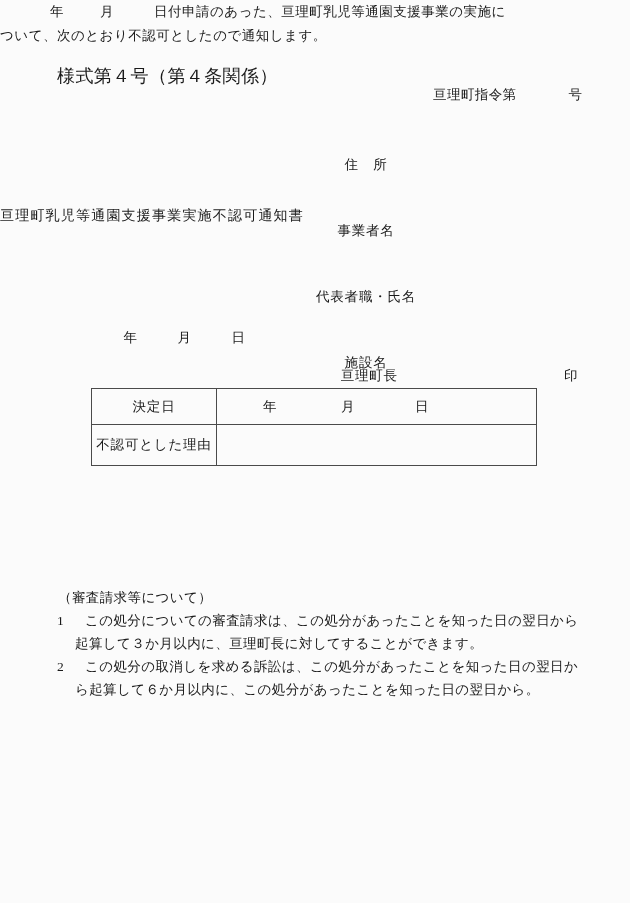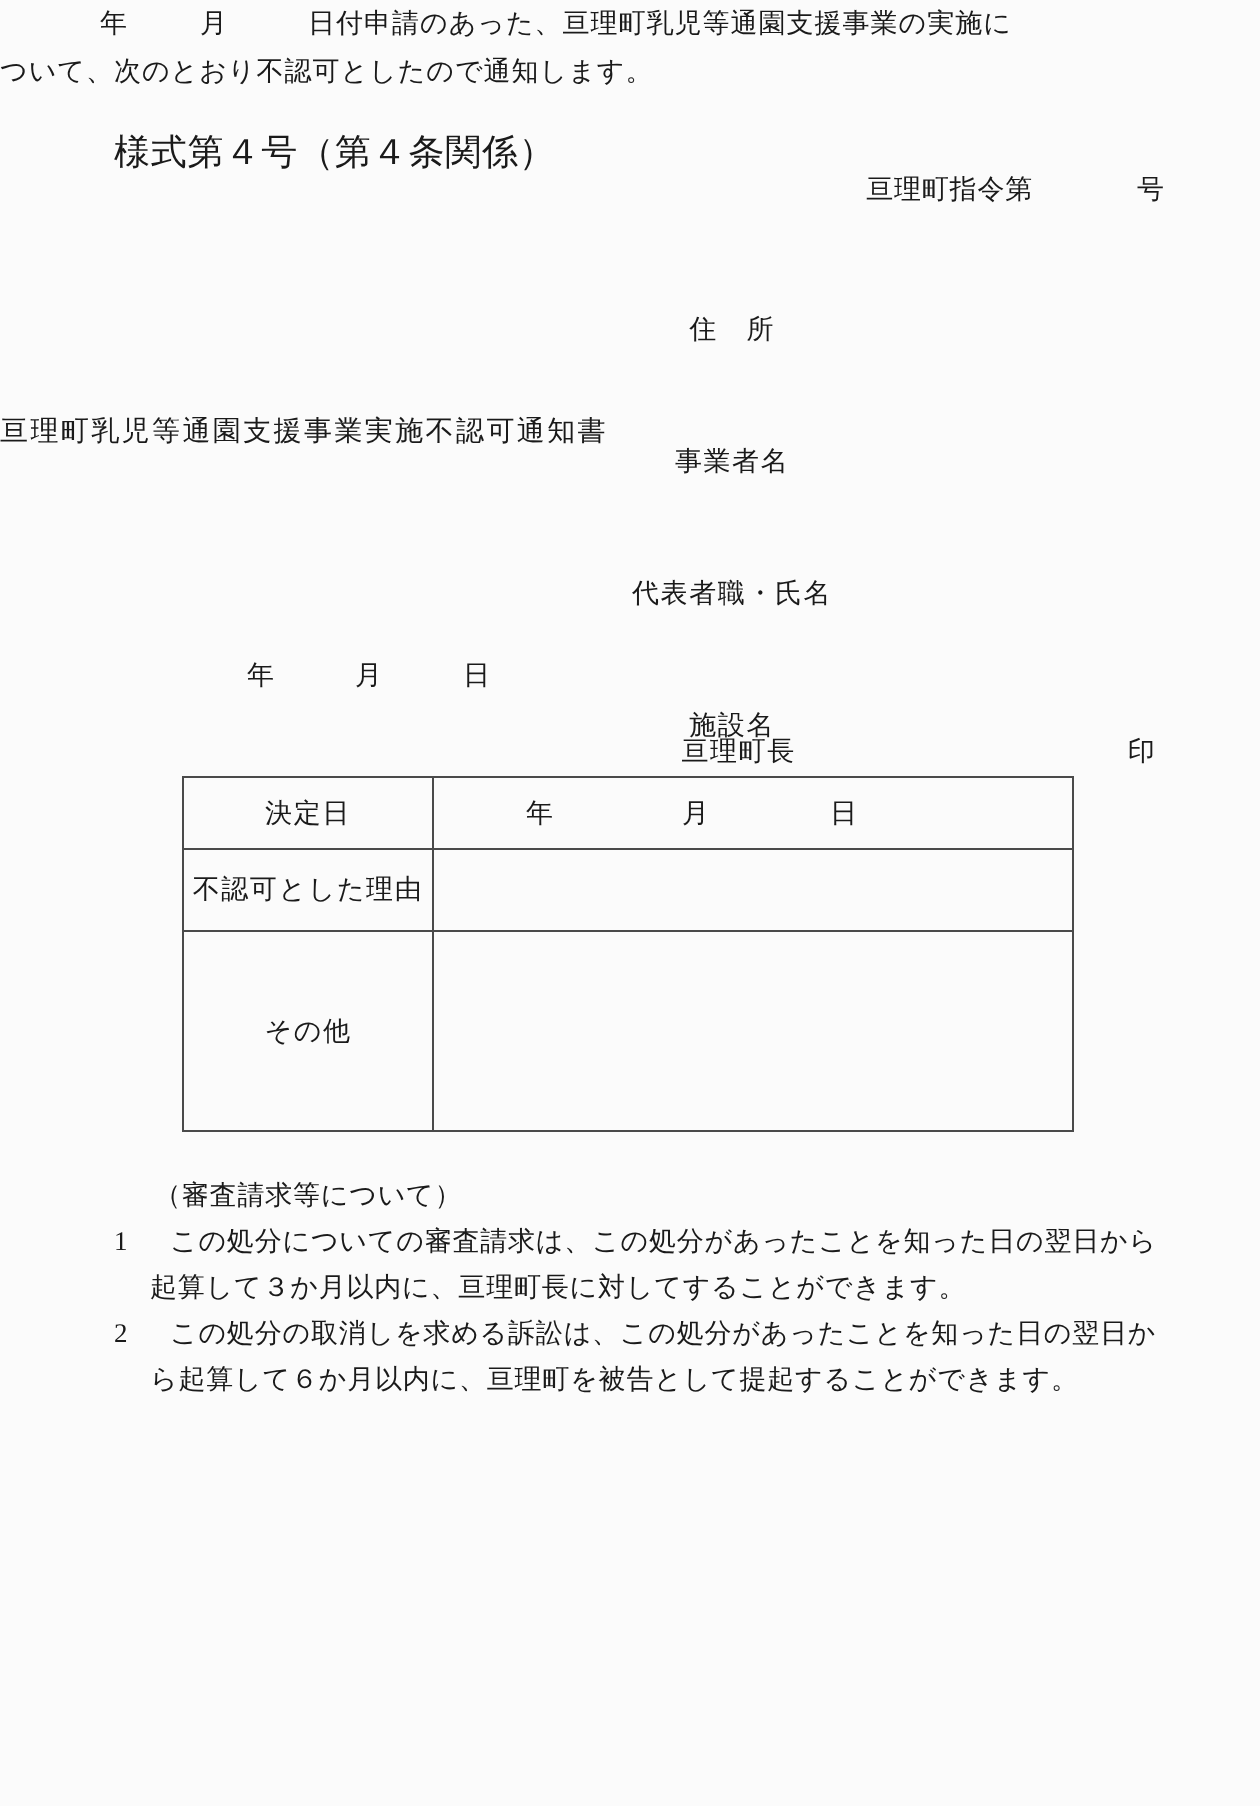--- a/index.html
+++ b/index.html
@@ -105,21 +105,21 @@
 
   
   .notes {
     position: absolute;
     left: 57px; top: 586px;
     width: 530px;
     font-size: 13.5px;
     line-height: 23px;
     letter-spacing: 0.4px;
   }
-  .notes-heading { margin-left: 20px; }
+  .notes-heading { margin-left: 1px; }
   .note-item { position: relative; }
   .note-num { position: absolute; left: 0; top: 0; }
   .note-body { margin-left: 28px; }
   .note-body .cont { display: block; margin-left: 18px; }
 </style>
 </head>
 <body>
 
 <div class="page">
 
@@ -157,40 +157,36 @@
             <span class="y">年</span>
             <span class="m">月</span>
             <span class="d">日</span>
           </div>
         </td>
       </tr>
       <tr class="row-reason">
         <td class="col-label">不認可とした理由</td>
         <td class="col-value"></td>
       </tr>
-      <tr class="row-other">
-        <td class="col-label">その他</td>
-        <td class="col-value"></td>
-      </tr>
     </tbody>
   </table>
 
   <div class="notes">
     <div class="notes-heading">（審査請求等について）</div>
 
     <div class="note-item">
       <span class="note-num">1</span>
       <span class="note-body">
         <span>この処分についての審査請求は、この処分があったことを知った日の翌日から</span>
         <span class="cont">起算して３か月以内に、亘理町長に対してすることができます。</span>
       </span>
     </div>
 
     <div class="note-item">
       <span class="note-num">2</span>
       <span class="note-body">
         <span>この処分の取消しを求める訴訟は、この処分があったことを知った日の翌日か</span>
-        <span class="cont">ら起算して６か月以内に、亘理町を被告として提起することができます。</span>
+        <span class="cont">ら起算して６か月以内に、この処分があったことを知った日の翌日から。</span>
       </span>
     </div>
   </div>
 
 </div>
 
 </body></html>

